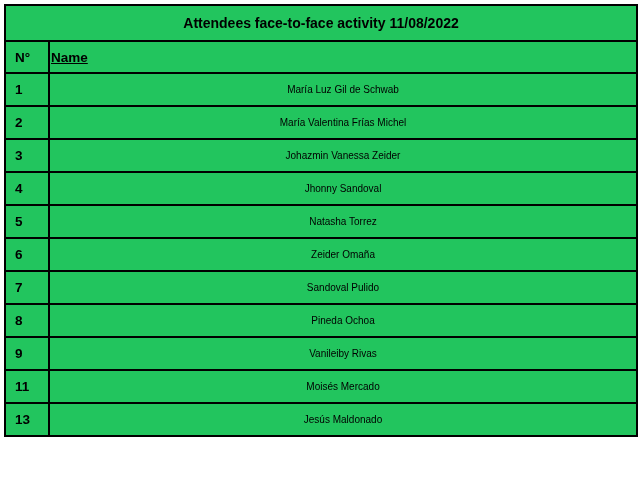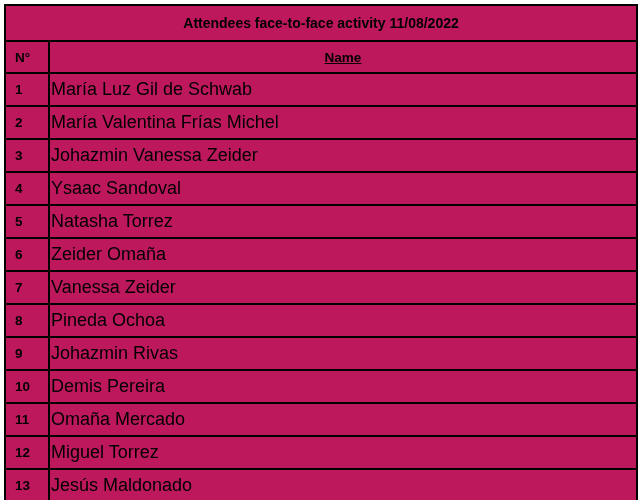--- a/index.html
+++ b/index.html
@@ -18,21 +18,21 @@
     background: #ffffff;
   }
   table.attendees {
     border-collapse: collapse;
     width: 632px;
     table-layout: fixed;
   }
   table.attendees th,
   table.attendees td {
     border: 2px solid #000000;
-    background: #be185d;
+    background: #22c55e;
     overflow: hidden;
     white-space: nowrap;
   }
   th.title-cell {
     height: 32px;
     font-size: 14px;
     font-weight: bold;
     text-align: center;
     vertical-align: middle;
   }
@@ -43,37 +43,37 @@
     font-size: 13.5px;
     font-weight: bold;
     text-align: left;
     padding-left: 9px;
     vertical-align: middle;
   }
   th.name-header {
     height: 28px;
     font-size: 13.5px;
     font-weight: bold;
-    text-align: center;
+    text-align: left;
     vertical-align: middle;
     text-decoration: underline;
   }
   td.num-cell {
     height: 29px;
     font-size: 13.5px;
     font-weight: bold;
     text-align: left;
     padding-left: 9px;
     vertical-align: middle;
   }
   td.name-cell {
     height: 29px;
-    font-size: 18px;
+    font-size: 10px;
     font-weight: normal;
-    text-align: left;
+    text-align: center;
     vertical-align: middle;
   }
 </style>
 </head>
 <body>
 
 <div class="page">
   <table class="attendees">
     <colgroup>
       <col class="col-num">
@@ -96,53 +96,45 @@
         <tr>
           <td class="num-cell">2</td>
           <td class="name-cell">María Valentina Frías Michel</td>
         </tr>
         <tr>
           <td class="num-cell">3</td>
           <td class="name-cell">Johazmin Vanessa Zeider</td>
         </tr>
         <tr>
           <td class="num-cell">4</td>
-          <td class="name-cell">Ysaac Sandoval</td>
+          <td class="name-cell">Jhonny Sandoval</td>
         </tr>
         <tr>
           <td class="num-cell">5</td>
           <td class="name-cell">Natasha Torrez</td>
         </tr>
         <tr>
           <td class="num-cell">6</td>
           <td class="name-cell">Zeider Omaña</td>
         </tr>
         <tr>
           <td class="num-cell">7</td>
-          <td class="name-cell">Vanessa Zeider</td>
+          <td class="name-cell">Sandoval Pulido</td>
         </tr>
         <tr>
           <td class="num-cell">8</td>
           <td class="name-cell">Pineda Ochoa</td>
         </tr>
         <tr>
           <td class="num-cell">9</td>
-          <td class="name-cell">Johazmin Rivas</td>
-        </tr>
-        <tr>
-          <td class="num-cell">10</td>
-          <td class="name-cell">Demis Pereira</td>
+          <td class="name-cell">Vanileiby Rivas</td>
         </tr>
         <tr>
           <td class="num-cell">11</td>
-          <td class="name-cell">Omaña Mercado</td>
-        </tr>
-        <tr>
-          <td class="num-cell">12</td>
-          <td class="name-cell">Miguel Torrez</td>
+          <td class="name-cell">Moisés Mercado</td>
         </tr>
         <tr>
           <td class="num-cell">13</td>
           <td class="name-cell">Jesús Maldonado</td>
         </tr>
       </tbody>
   </table>
 </div>
 
 </body></html>

